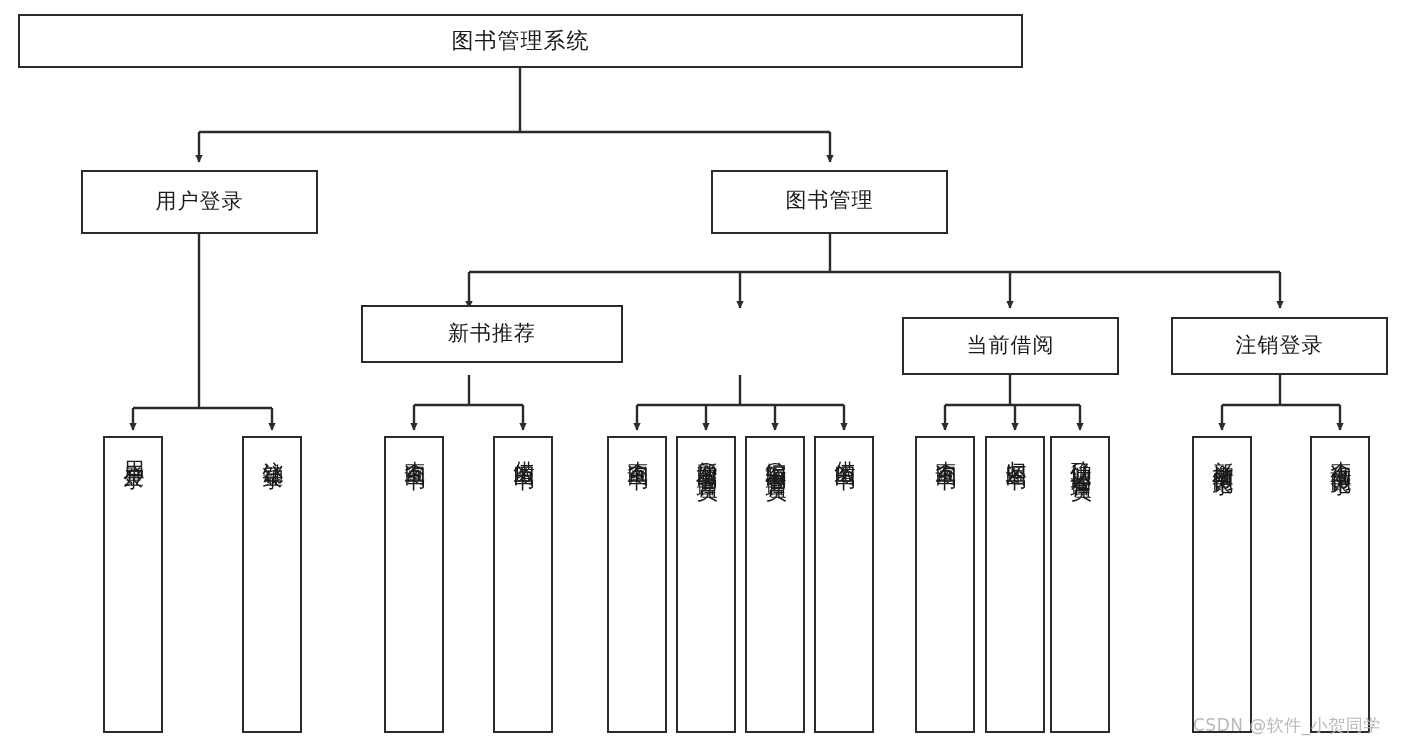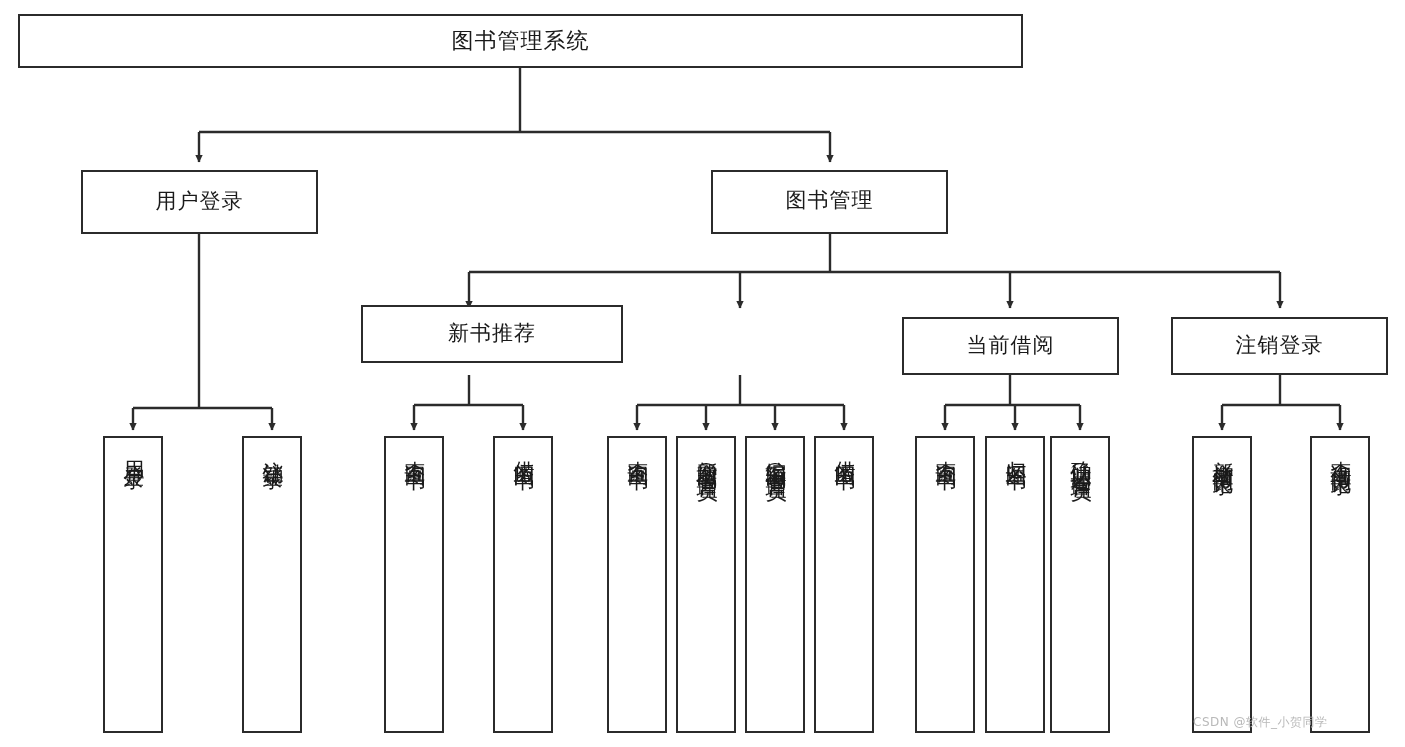--- a/index.html
+++ b/index.html
@@ -55,21 +55,21 @@
   }
   .vtext {
     writing-mode: vertical-rl;
     text-orientation: upright;
     letter-spacing: 3px;
     white-space: nowrap;
     display: block;
   }
   .watermark {
     position: absolute;
-    font-size: 12px;
+    font-size: 17px;
     color: #b9b9b9;
     white-space: nowrap;
     letter-spacing: 0.5px;
     font-family: "DejaVu Sans", "Liberation Sans", sans-serif;
   }
 </style>
 </head>
 <body>
 
 <div id="diagram-canvas">

